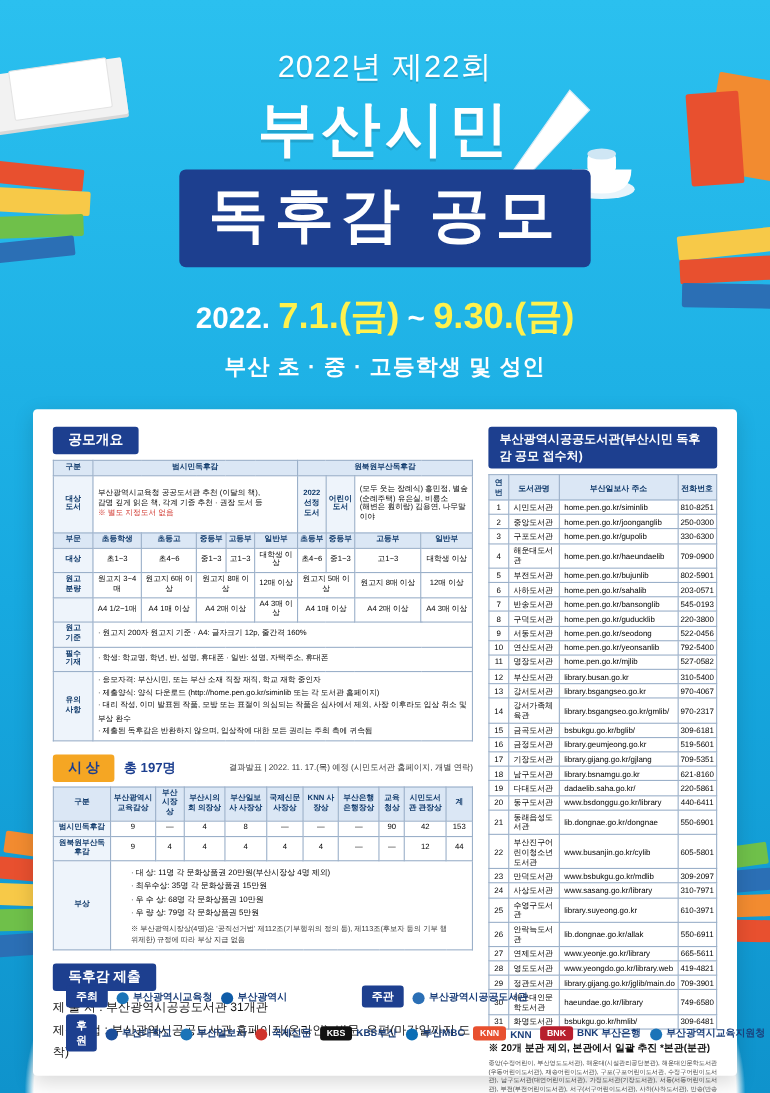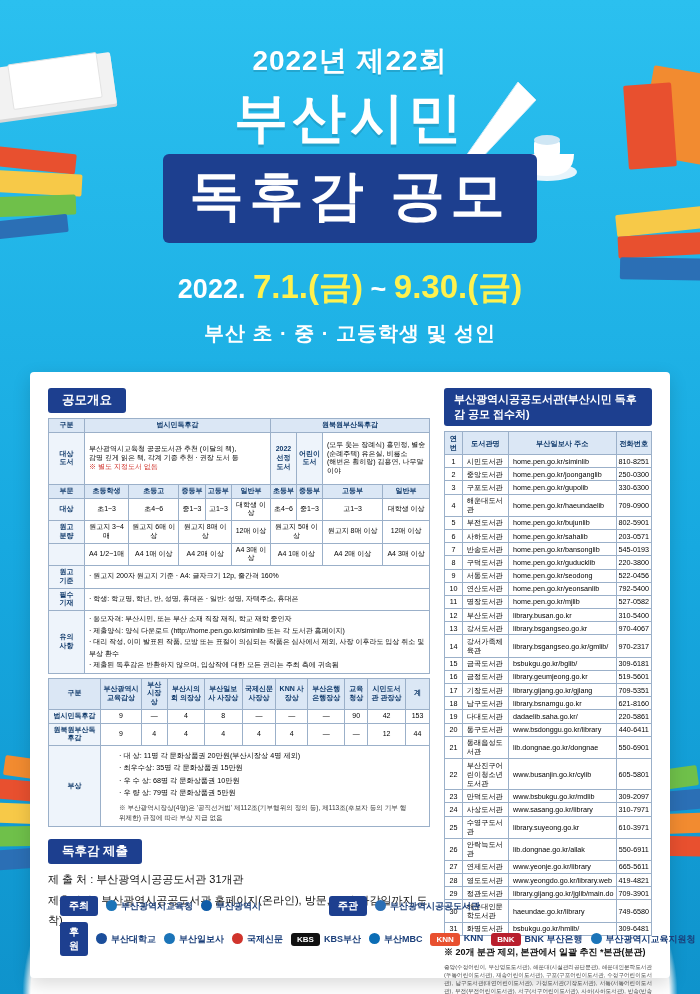--- a/index.html
+++ b/index.html
@@ -35,21 +35,21 @@
   .rk4 { right: -14px; top: 234px; width: 96px; height: 22px; background: #e8502f; transform: rotate(-3deg); }
   .rk5 { right: -12px; top: 258px; width: 92px; height: 22px; background: #2b6fb5; transform: rotate(1deg); }
   .rk6 { right: 2px; top: 770px; width: 72px; height: 20px; background: #6fc04a; transform: rotate(-8deg); }
   .rk7 { right: -2px; top: 792px; width: 78px; height: 20px; background: #2b6fb5; transform: rotate(-5deg); }
   .rk8 { right: -6px; top: 814px; width: 80px; height: 20px; background: #f28b30; transform: rotate(-2deg); }
   .rk9 { right: -8px; top: 836px; width: 82px; height: 20px; background: #e8502f; transform: rotate(1deg); }
 
   
   .hdr { position: relative; text-align: center; padding-top: 42px; }
   .hdr .year {
-    font-size: 28px; font-weight: bold; color: #ffffff;
+    font-size: 28px; font-weight: normal; color: #ffffff;
     letter-spacing: 1px; text-shadow: 0 2px 0 rgba(0,0,0,.12);
   }
   .hdr .t1 {
     font-size: 54px; font-weight: bold; color: #ffffff;
     letter-spacing: 4px; line-height: 1.15; margin-top: 6px;
     text-shadow: 0 3px 0 rgba(0,0,0,.12);
   }
   .hdr .t2wrap { margin-top: 6px; display: inline-block; }
   .hdr .t2 {
     display: inline-block;
@@ -114,21 +114,21 @@
   .notesmall { font-size: 5.6px; color: #444; line-height: 1.45; text-align: justify; }
 
   
   .footer { position: absolute; left: 30px; right: 30px; bottom: 22px; }
   .frow { display: flex; align-items: center; gap: 8px; margin-top: 6px; font-size: 10px; }
   .flabel {
     background: #1d3f8f; color: #fff; font-weight: bold;
     padding: 3px 9px; border-radius: 3px; font-size: 10px;
   }
   .logo {
-    display: inline-flex; align-items: flex-start; gap: 4px;
+    display: inline-flex; align-items: flex-end; gap: 4px;
     font-size: 9px; font-weight: bold; color: #1b3f7a; white-space: nowrap;
   }
   .dot { width: 11px; height: 11px; border-radius: 50%; display: inline-block; }
   .pill { padding: 2px 6px; border-radius: 3px; color: #fff; font-size: 8px; font-weight: bold; }
 </style>
 </head>
 <body>
 
 <div class="poster">
   <div class="book bk1"></div>
@@ -267,20 +267,25 @@
               <div>· 응모자격: 부산시민, 또는 부산 소재 직장 재직, 학교 재학 중인자</div>
               <div>· 제출양식: 양식 다운로드 (http://home.pen.go.kr/siminlib 또는 각 도서관 홈페이지)</div>
               <div>· 대리 작성, 이미 발표된 작품, 모방 또는 표절이 의심되는 작품은 심사에서 제외, 사장 이후라도 입상 취소 및 부상 환수</div>
               <div>· 제출된 독후감은 반환하지 않으며, 입상작에 대한 모든 권리는 주최 측에 귀속됨</div>
             </td>
           </tr>
         </tbody>
           </table>
 
         
+        <div class="sisang-head">
+          <span class="sect-title y" style="margin-bottom:0">시 상</span>
+          <span class="total">총 197명</span>
+          <span class="sisang-note">결과발표 | 2022. 11. 17.(목) 예정 (시민도서관 홈페이지, 개별 연락)</span>
+        </div>
 
         <table style="margin-top:4px">
           <tbody>
               <tr>
             <th style="width:52px">구분</th>
             <th>부산광역시
 교육감상</th>
             <th>부산시장상</th>
             <th>부산시의회
 의장상</th>

